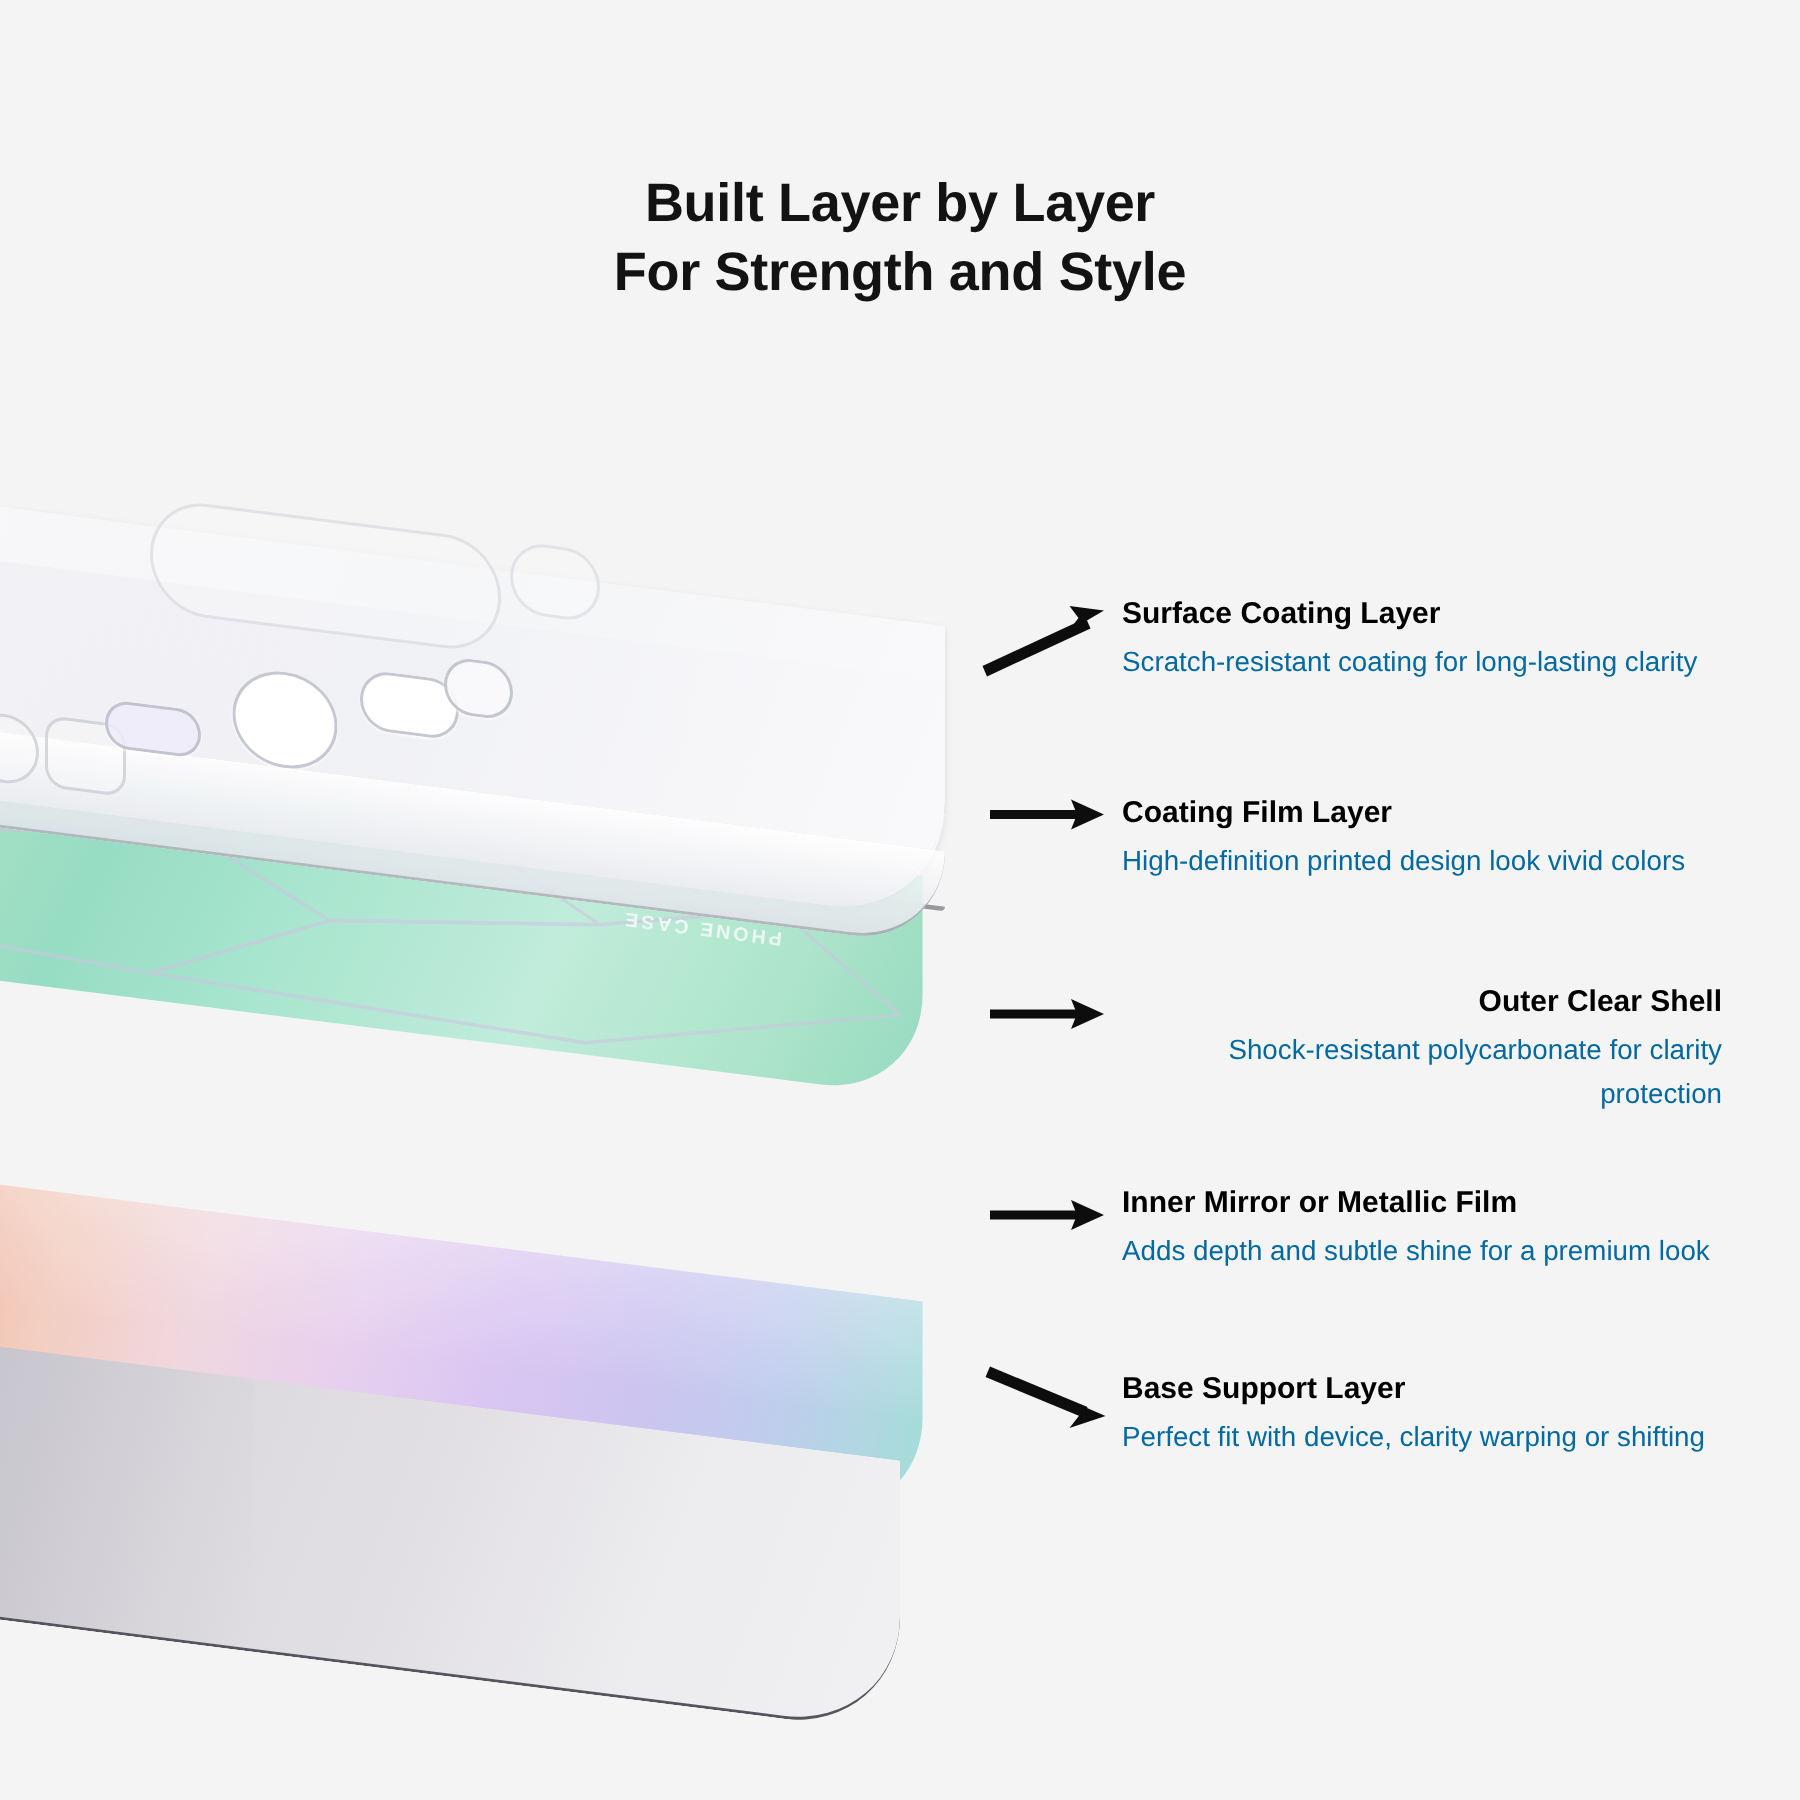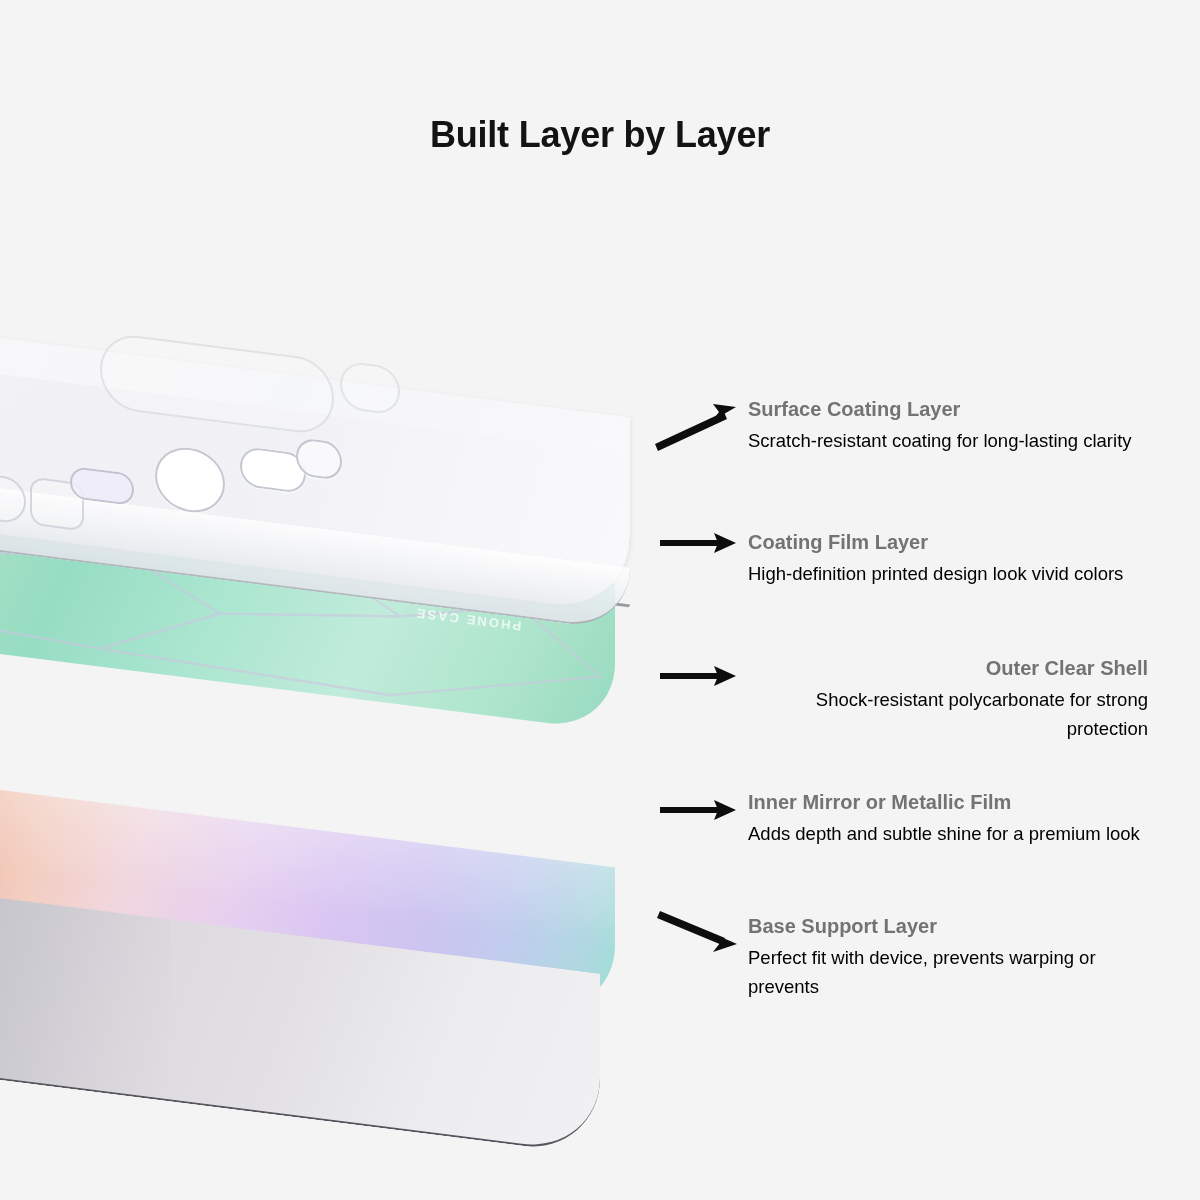--- a/index.html
+++ b/index.html
@@ -142,42 +142,43 @@
     border-radius:0 0 78px 0;
     border-bottom:2px solid #56545e;
   }
   .base-shade{position:absolute;left:0;top:0;width:470px;height:180px;
      background:linear-gradient(100deg,rgba(120,118,130,.30),rgba(120,118,130,0));
      border-radius:0 0 0 0;}
 
   
   .callout{position:absolute;}
   .callout-title{
-    font-size:20px;font-weight:700;color:#737373;line-height:26px;
+    font-size:20px;font-weight:700;color:#000000;line-height:26px;
     white-space:nowrap;
   }
   .callout-desc{
-    font-size:18.5px;font-weight:400;color:#000000;line-height:29px;
+    font-size:18.5px;font-weight:400;color:#0369a1;line-height:29px;
     margin-top:4px;max-width:400px;
   }
   .arrow{position:absolute;left:0;top:0;}
 
   .c1{left:748px;top:396px;}
   .c2{left:748px;top:529px;}
   .c3{left:748px;top:655px;text-align:right;}
   .c4{left:748px;top:789px;}
   .c5{left:748px;top:913px;}
 </style>
 </head>
 <body>
 
 <div class="stage">
 
   <div class="title-block">
     <span class="title-line">Built Layer by Layer</span>
+    <span class="title-line">For Strength and Style</span>
   </div>
 
   <div class="artwork">
 
     <div class="plate layer-coating"></div>
 
     <div class="plate layer-print">
       <svg class="mosaic" viewBox="0 0 915 148" preserveAspectRatio="none">
         <g fill="none" stroke="#cdbfe0" stroke-width="2.2">
           <path d="M-20 40 L120 20 L250 55 L210 120 L60 132 Z"></path>
@@ -252,26 +253,26 @@
     <div class="callout-desc">Scratch-resistant coating for long-lasting clarity</div>
   </div>
 
   <div class="callout c2">
     <div class="callout-title">Coating Film Layer</div>
     <div class="callout-desc">High-definition printed design look vivid colors</div>
   </div>
 
   <div class="callout c3">
     <div class="callout-title">Outer Clear Shell</div>
-    <div class="callout-desc">Shock-resistant polycarbonate for strong protection</div>
+    <div class="callout-desc">Shock-resistant polycarbonate for clarity protection</div>
   </div>
 
   <div class="callout c4">
     <div class="callout-title">Inner Mirror or Metallic Film</div>
     <div class="callout-desc">Adds depth and subtle shine for a premium look</div>
   </div>
 
   <div class="callout c5">
     <div class="callout-title">Base Support Layer</div>
-    <div class="callout-desc">Perfect fit with device, prevents warping or prevents</div>
+    <div class="callout-desc">Perfect fit with device, clarity warping or shifting</div>
   </div>
 
 </div>
 
 </body></html>

